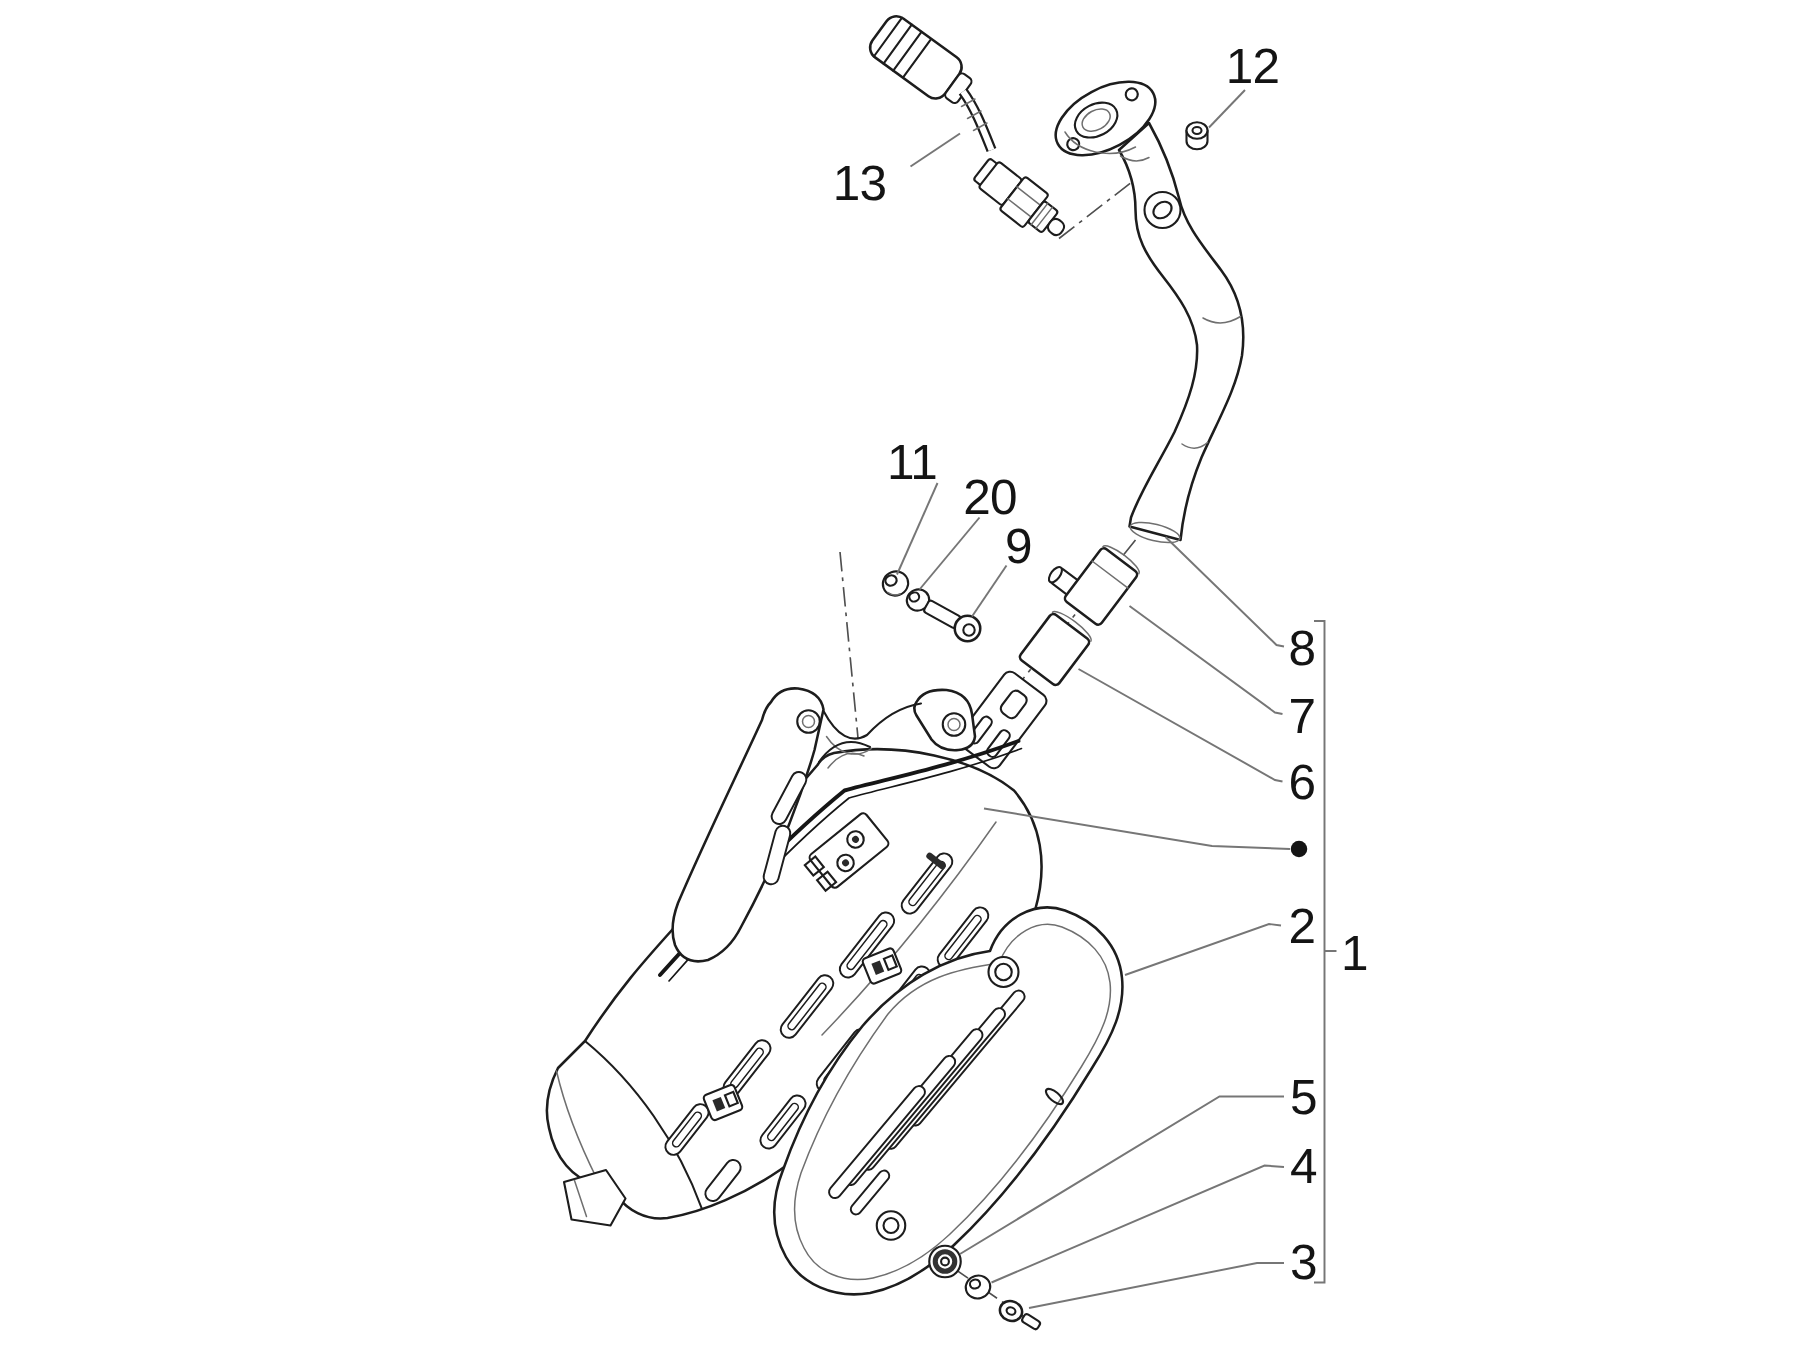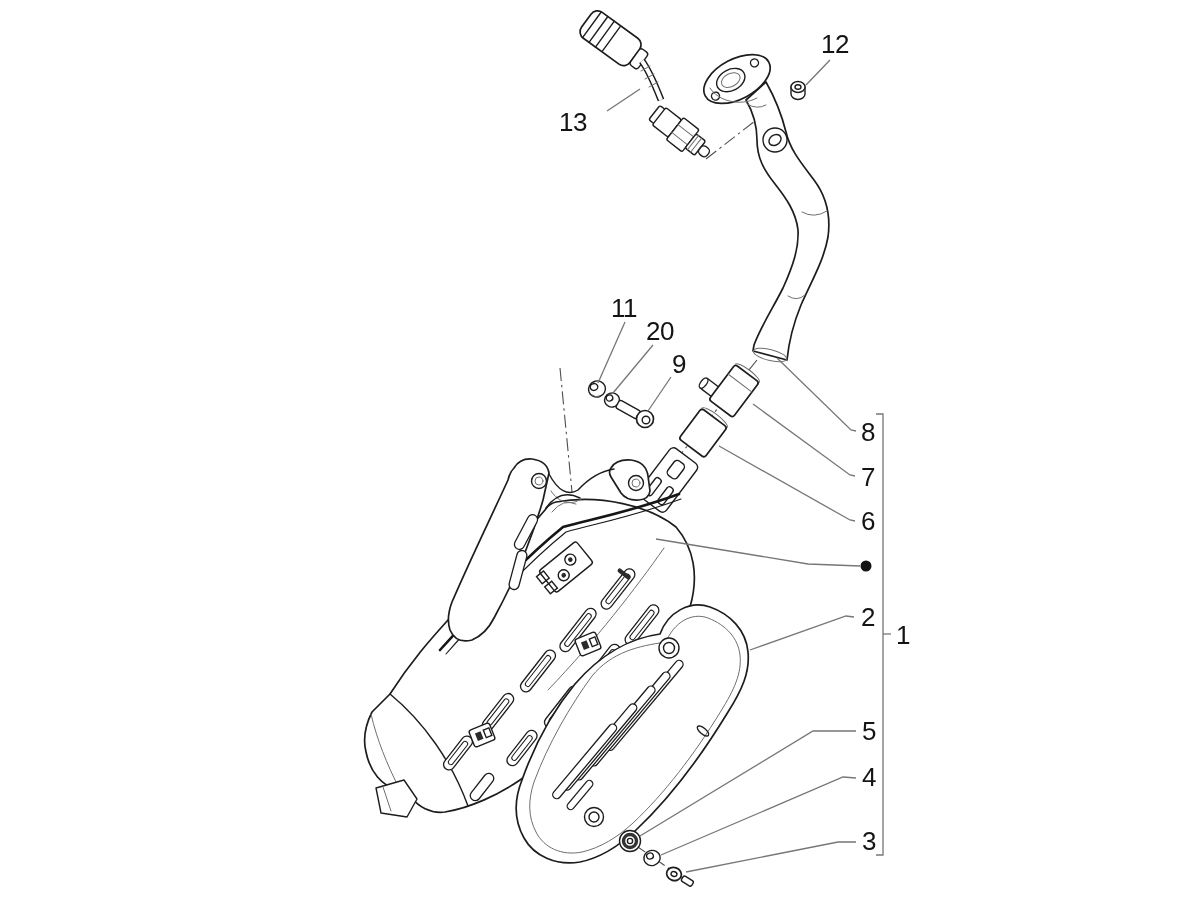--- a/index.html
+++ b/index.html
@@ -20,21 +20,21 @@
   .thin{fill:none;stroke:#6f6f6f;stroke-width:1;stroke-linecap:round;}
   .seam{fill:none;stroke:#161616;stroke-width:2.6;stroke-linecap:round;}
   .seam2{fill:none;stroke:#161616;stroke-width:1.1;stroke-linecap:round;}
   .lead{fill:none;stroke:var(--leader);stroke-width:1.3;}
   .cl{fill:none;stroke:#4f4f4f;stroke-width:1.1;stroke-dasharray:13 4 2.5 4;}
   .dk{fill:#2a2a2a;stroke:none;}
   .slot rect{fill:#ffffff;stroke:var(--line);stroke-width:1.3;}
   .slot .inner{stroke-width:1;}
   .callout{
     position:absolute;transform:translate(-50%,-50%);
-    font-size:26px;font-weight:400;line-height:1;color:var(--label);
+    font-size:33px;font-weight:400;line-height:1;color:var(--label);
     letter-spacing:-0.5px;white-space:nowrap;
   }
 </style>
 </head>
 <body>
 
 <div class="stage">
 <svg width="1200" height="904" viewBox="0 0 1200 904">
 
   <g>
@@ -364,16 +364,16 @@
   <div class="callout" style="left:903px;top:635px">1</div>
   <div class="callout" style="left:868px;top:617px">2</div>
   <div class="callout" style="left:869px;top:841px">3</div>
   <div class="callout" style="left:869px;top:777px">4</div>
   <div class="callout" style="left:869px;top:731px">5</div>
   <div class="callout" style="left:868px;top:521px">6</div>
   <div class="callout" style="left:868px;top:477px">7</div>
   <div class="callout" style="left:868px;top:432px">8</div>
   <div class="callout" style="left:679px;top:364px">9</div>
   <div class="callout" style="left:660px;top:331px">20</div>
-  <div class="callout" style="left:624px;top:308px">11</div>
+  <div class="callout" style="left:608px;top:308px">11</div>
   <div class="callout" style="left:835px;top:44px">12</div>
   <div class="callout" style="left:573px;top:122px">13</div>
 </div>
 
 </body></html>

